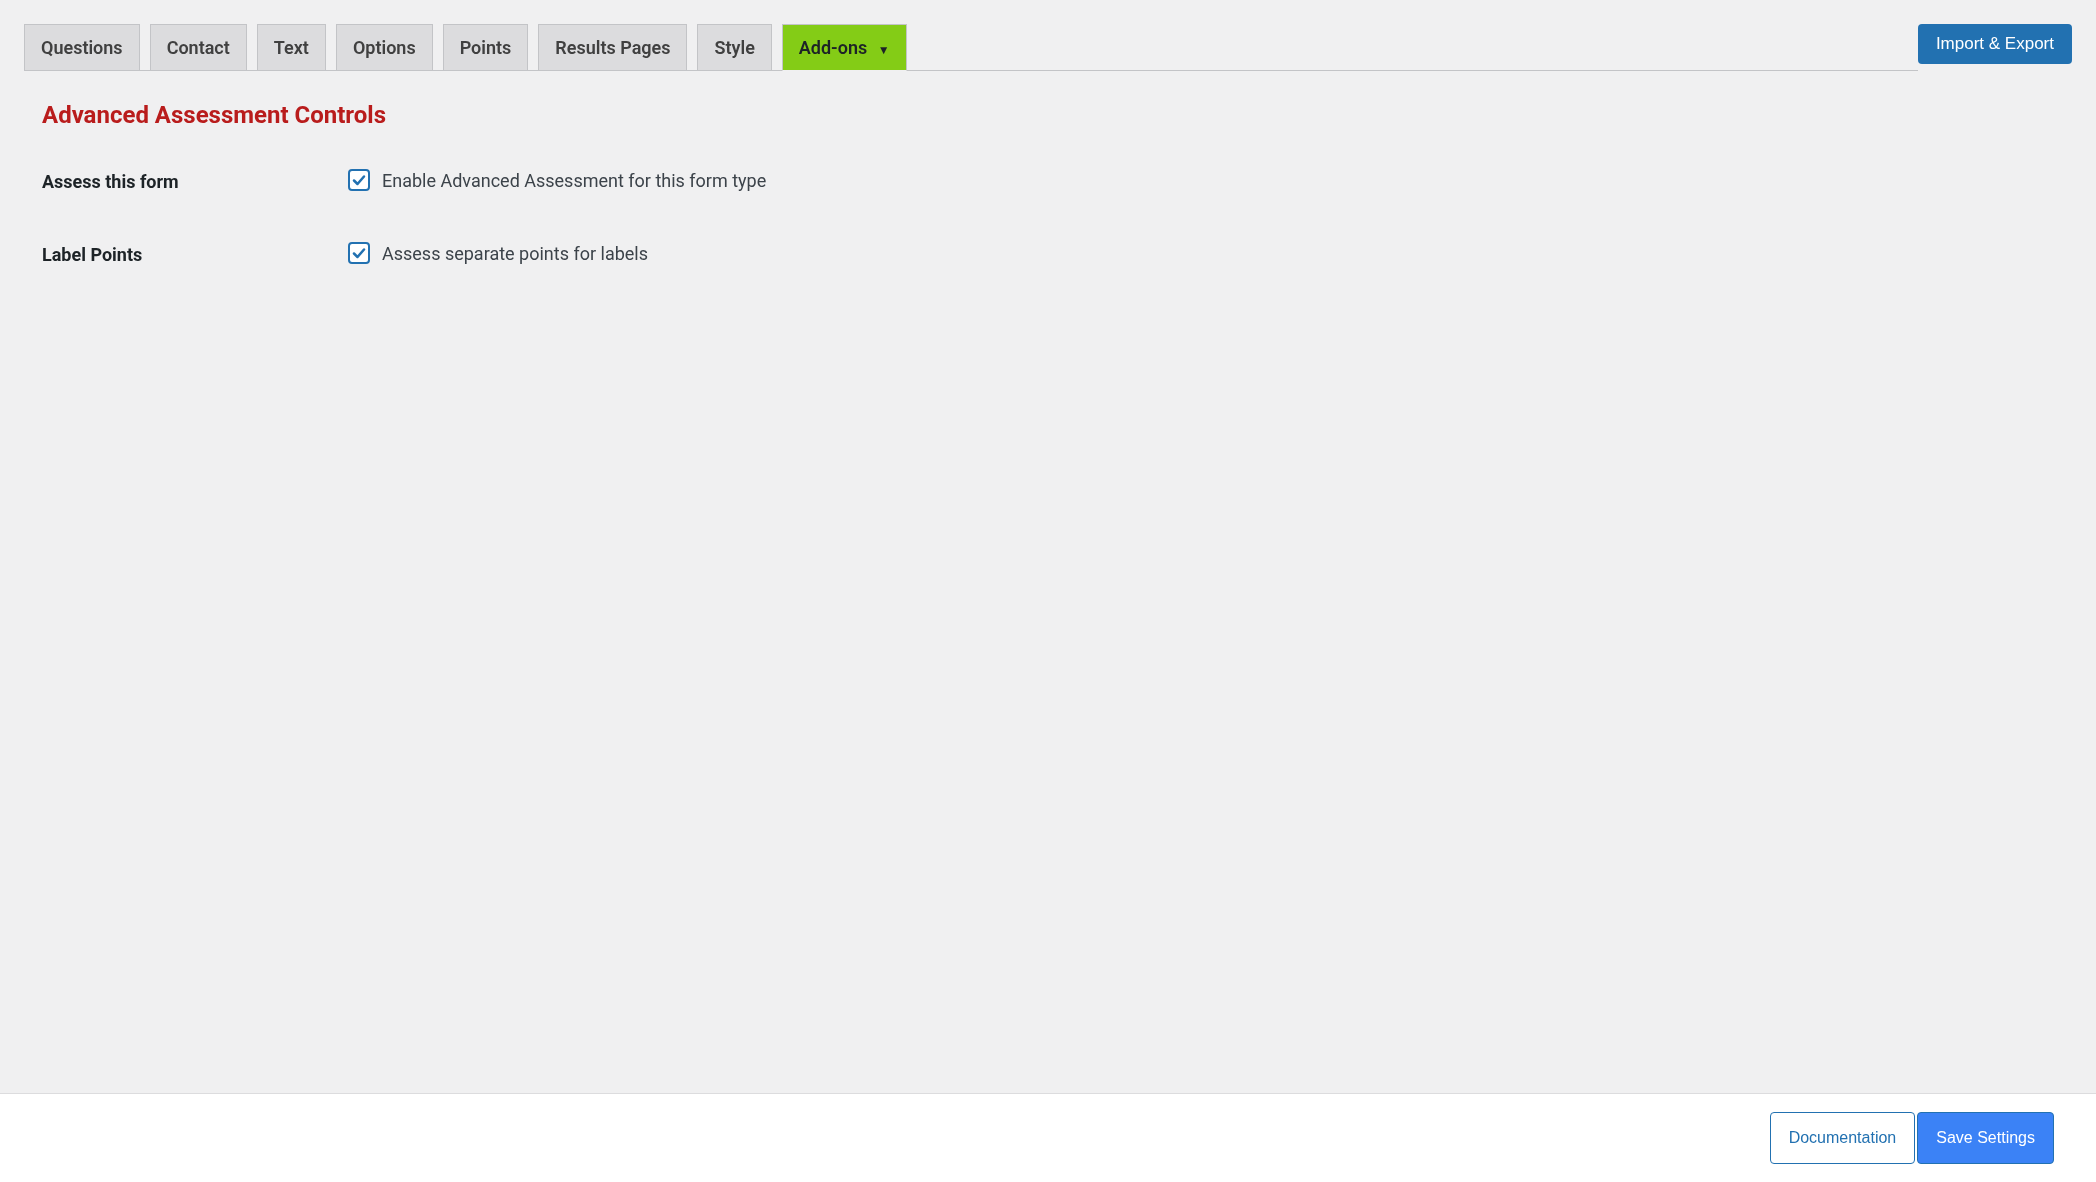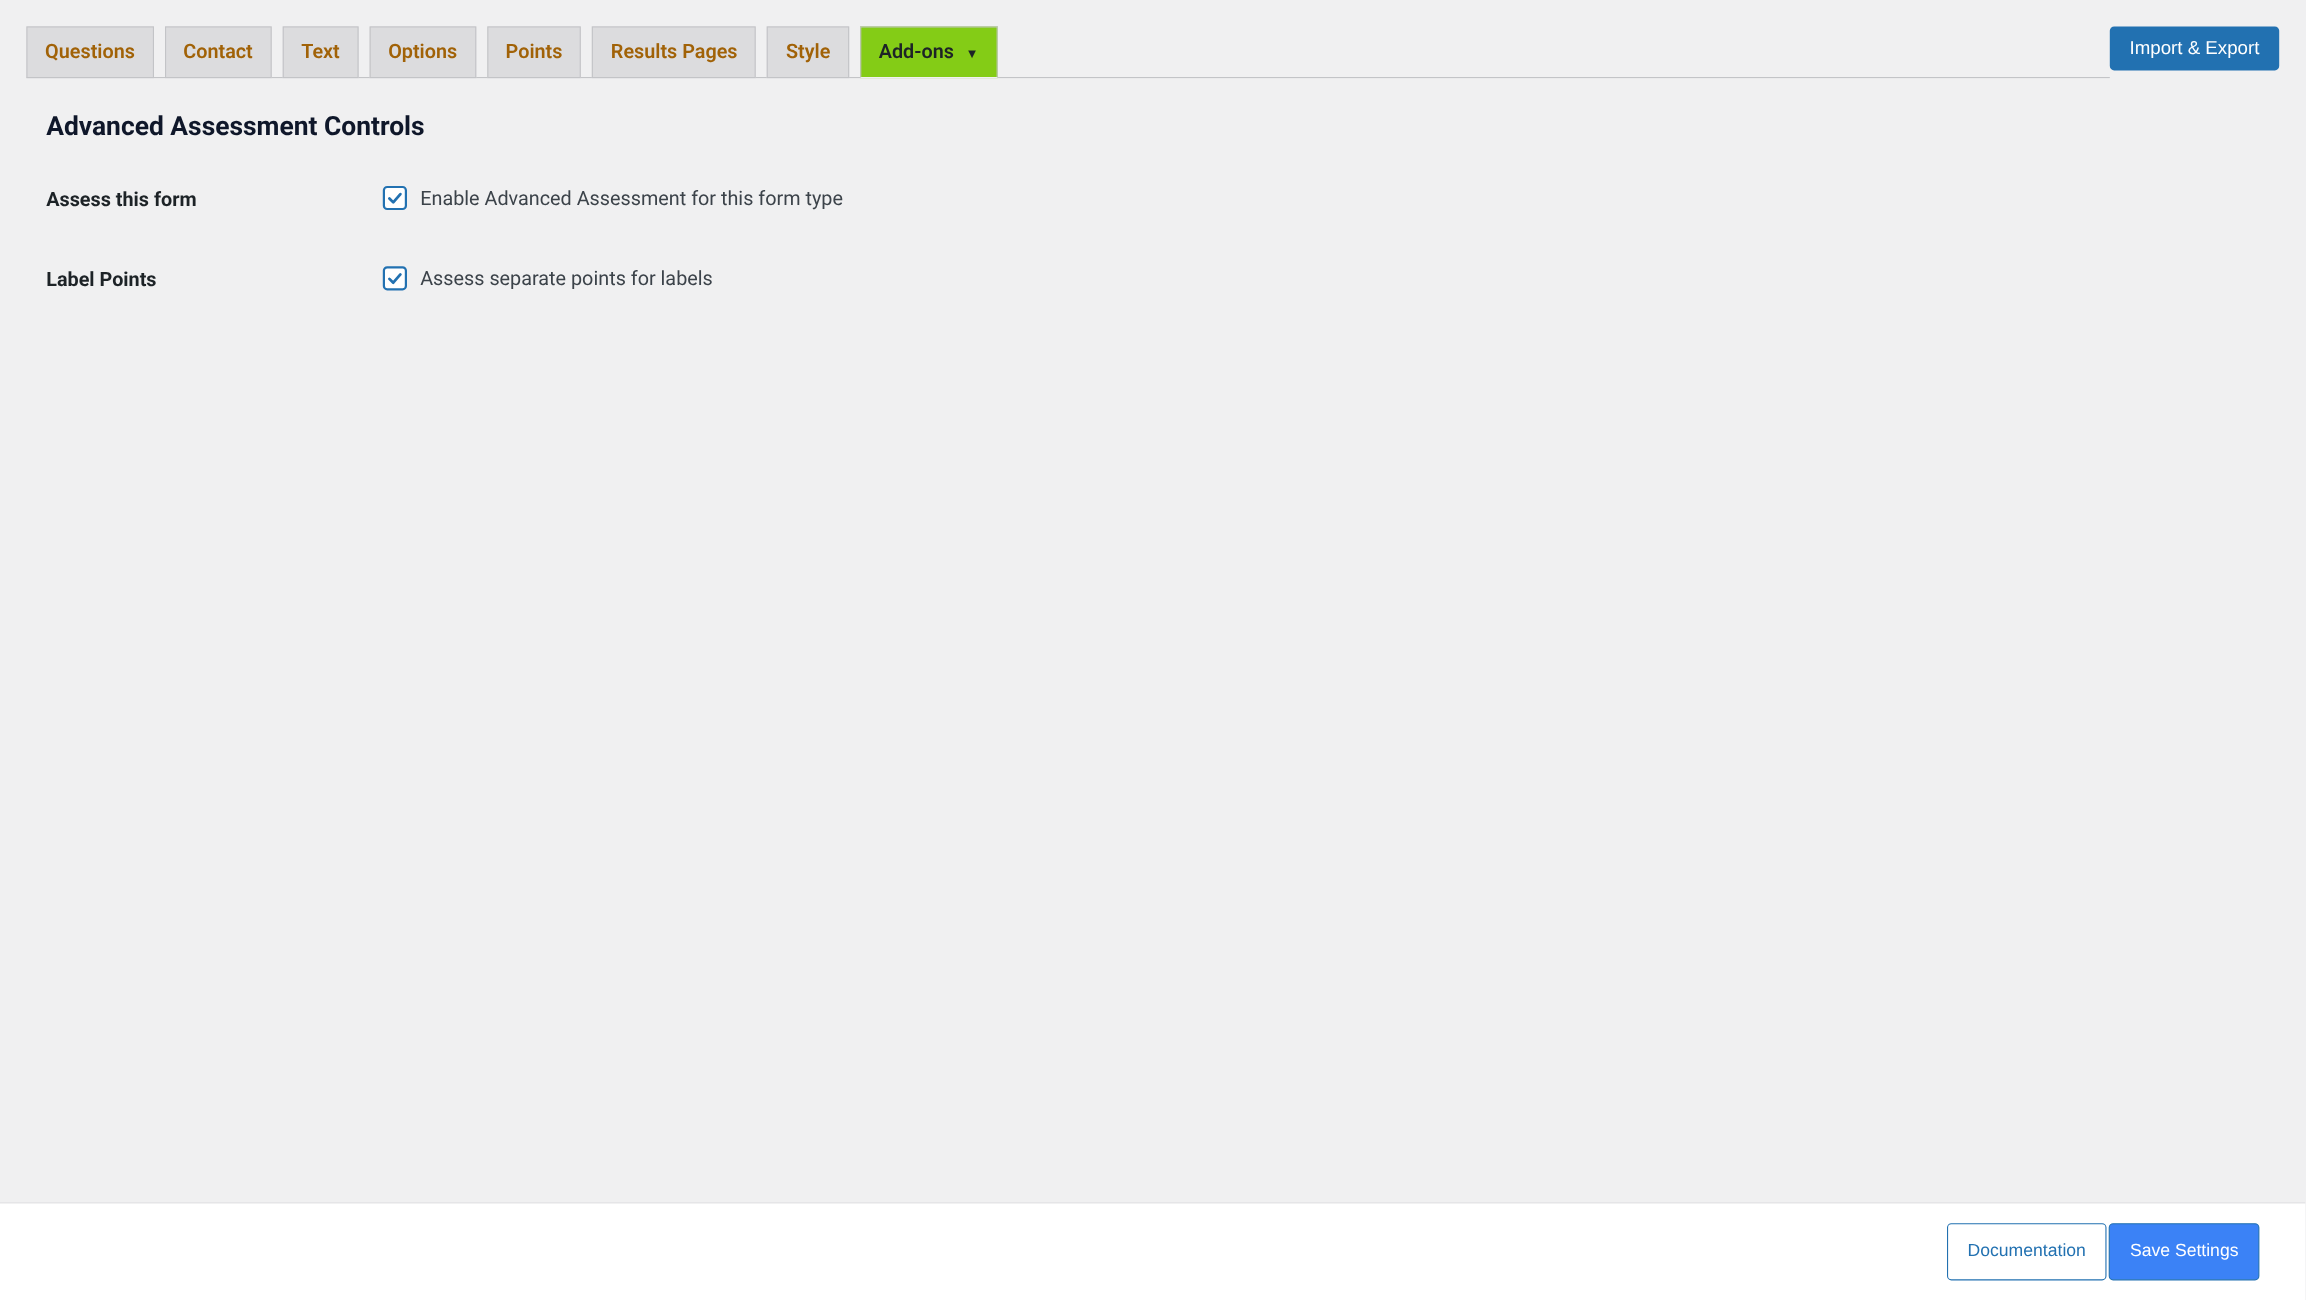--- a/index.html
+++ b/index.html
@@ -27,21 +27,21 @@
       border-bottom: 1px solid #c3c4c7;
       padding-bottom: 0;
       flex: 1;
     }
     .tab {
       padding: 12px 16px;
       background: #dcdcde;
       border: 1px solid #c3c4c7;
       font-size: 18px;
       font-weight: 600;
-      color: #a16207;
+      color: #404040;
       cursor: pointer;
       position: relative;
       margin-bottom: -1px;
     }
     .tab.active {
       background: #84cc16;
       color: #1d2327;
       border-bottom: 1px solid #f0f0f1;
     }
     .tab .caret {
@@ -60,21 +60,21 @@
       margin-right: 24px;
       margin-top: 0;
     }
     .content {
       padding: 30px 42px;
       flex: 1;
     }
     .section-title {
       font-size: 24px;
       font-weight: 700;
-      color: #0f172a;
+      color: #b91c1c;
       margin-bottom: 40px;
     }
     .setting-row {
       display: flex;
       align-items: flex-start;
       margin-bottom: 50px;
     }
     .setting-label {
       width: 306px;
       font-size: 18px;

